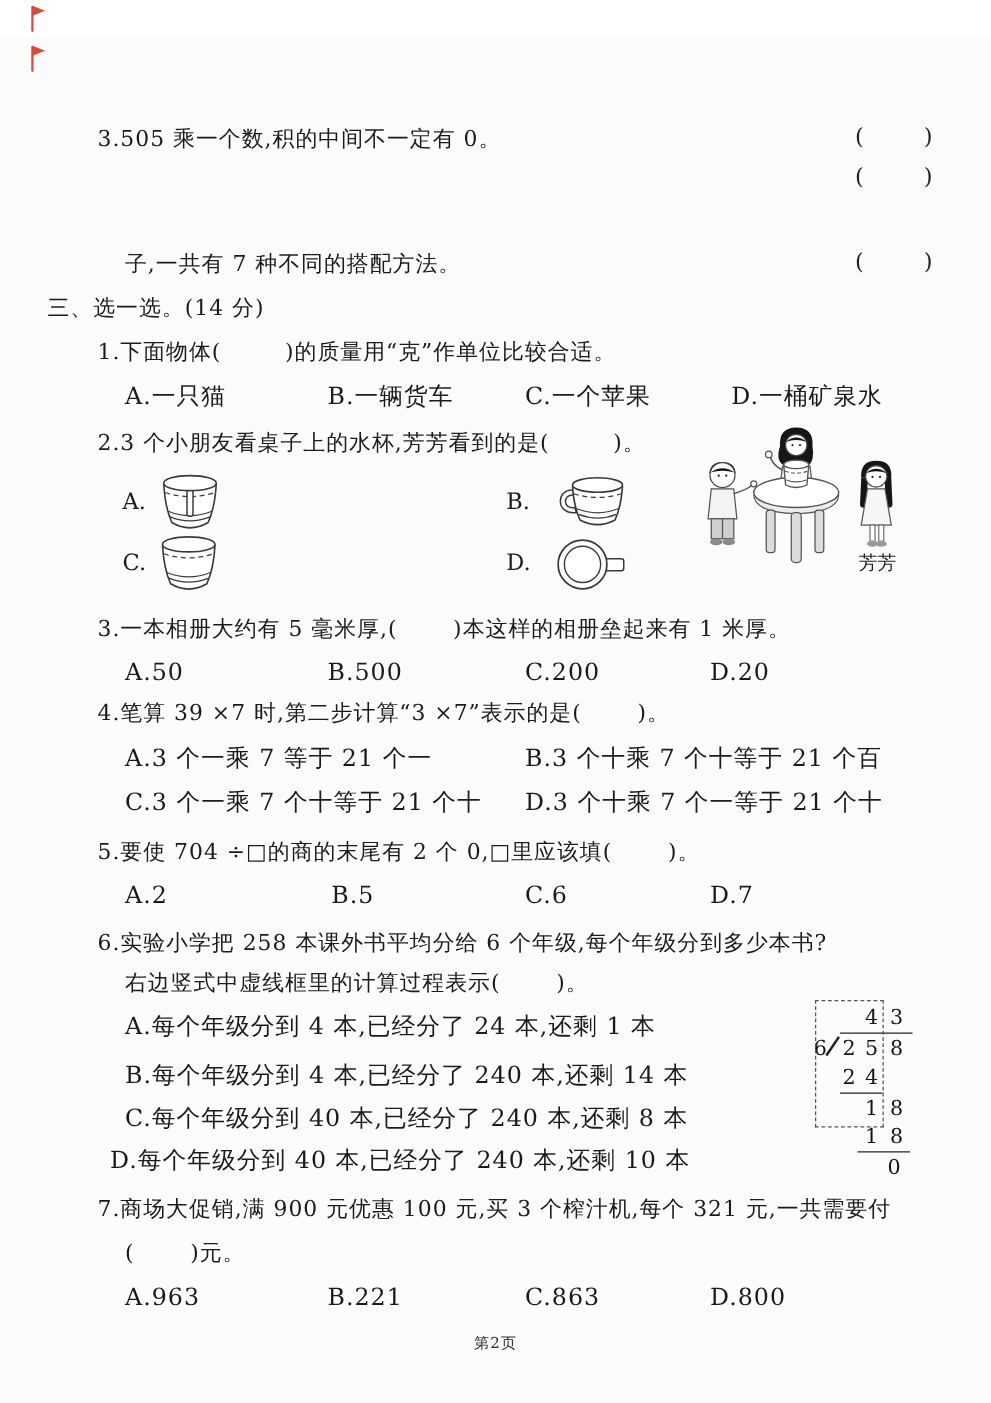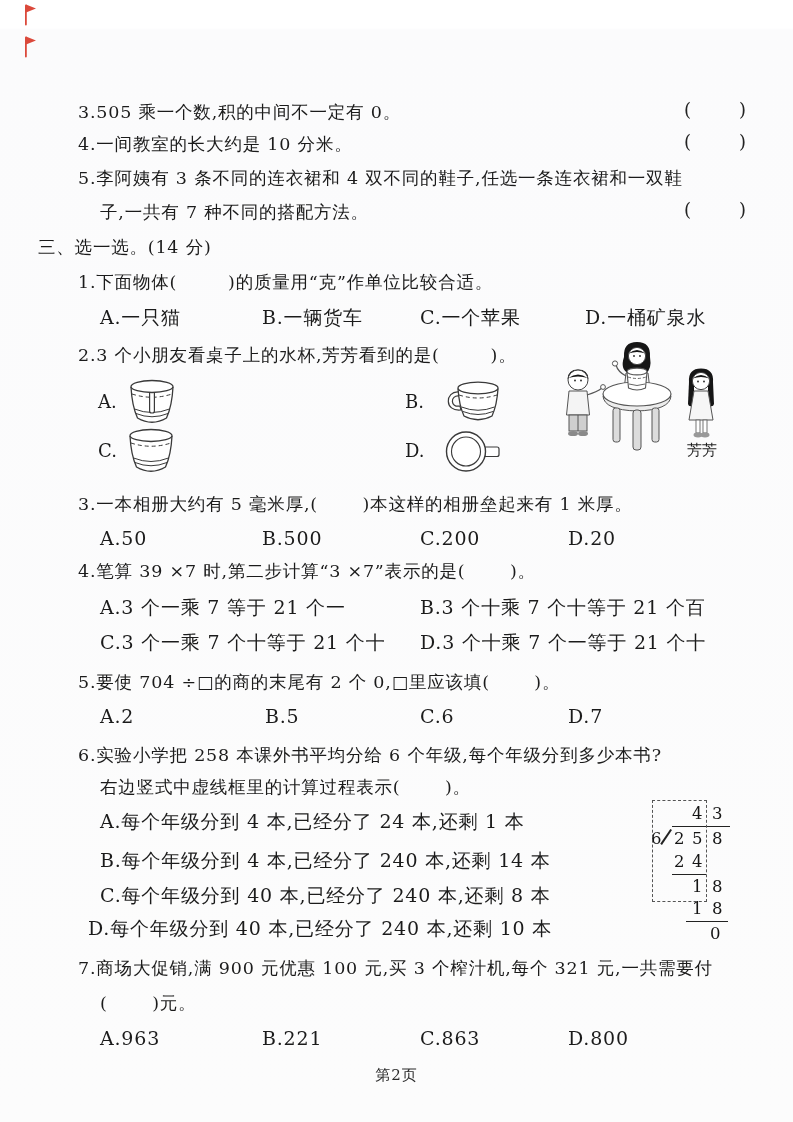--- a/index.html
+++ b/index.html
@@ -6,21 +6,21 @@
   .page{
     position:relative;width:793px;height:1122px;overflow:hidden;
     background:linear-gradient(180deg,#ffffff 0px,#ffffff 28px,#fbfbfc 30px,#fcfcfc 100%);
     font-family:"DejaVu Serif","Liberation Serif",serif;color:#1b1b1b;
   }
   .ln{position:absolute;font-size:17.5px;line-height:22px;letter-spacing:0.8px;white-space:pre;}
   .opt{position:absolute;font-size:19px;line-height:22px;letter-spacing:0.8px;white-space:pre;}
   .jb{position:absolute;font-size:18px;line-height:22px;letter-spacing:1px;white-space:pre;color:#222;}
   .cuplabel{position:absolute;font-size:18px;line-height:22px;white-space:pre;}
   .cup{position:absolute;}
-  .footer{position:absolute;left:0;right:0;text-align:center;top:1066px;font-size:15px;letter-spacing:1px;color:#2a2a2a;}
+  .footer{position:absolute;left:0;right:0;text-align:center;top:1066px;font-size:12px;letter-spacing:1px;color:#2a2a2a;}
   
   .division{position:absolute;left:646px;top:798px;width:106px;height:142px;}
   .dg{position:absolute;font-size:16.5px;line-height:19px;color:#151515;}
   .hl{position:absolute;height:0;border-top:1.6px solid #222;}
   .vinc{position:absolute;height:0;border-top:1.6px solid #222;}
   .slash{position:absolute;width:18px;height:1.7px;background:#222;transform:rotate(-56deg);}
   .dashedbox{position:absolute;border:1.6px dashed #555;background:transparent;}
   .redmark{position:absolute;opacity:.92;}
   svg{display:block;}
 </style>
@@ -38,24 +38,22 @@
   <div class="redmark" style="left:22px;top:35px">
     <svg width="17" height="24" viewBox="0 0 17 24">
       <path d="M4 1.5 L14 5.5 L4 9.5 Z" fill="#d93a2b"></path>
       <rect x="3" y="1.5" width="1.8" height="21" rx="0.9" fill="#d93a2b"></rect>
     </svg>
   </div>
 
   <div class="ln" style="left:78px;top:101px">3.505 乘一个数,积的中间不一定有 0。</div>
   <div class="jb" style="left:684px;top:99px">(       )</div>
 
-  <div class="ln" style="left:78px;top:133px">4.一间教室的长大约是 10 分米。</div>
   <div class="jb" style="left:684px;top:131px">(       )</div>
 
-  <div class="ln" style="left:78px;top:167px">5.李阿姨有 3 条不同的连衣裙和 4 双不同的鞋子,任选一条连衣裙和一双鞋</div>
   <div class="ln" style="left:100px;top:201px">子,一共有 7 种不同的搭配方法。</div>
   <div class="jb" style="left:684px;top:199px">(       )</div>
 
   <div class="ln" style="left:38px;top:236px">三、选一选。(14 分)</div>
 
   <div class="ln" style="left:78px;top:271px">1.下面物体(        )的质量用“克”作单位比较合适。</div>
   <div class="opt" style="left:100px;top:306px">A.一只猫</div>
   <div class="opt" style="left:262px;top:306px">B.一辆货车</div>
   <div class="opt" style="left:420px;top:306px">C.一个苹果</div>
   <div class="opt" style="left:585px;top:306px">D.一桶矿泉水</div>

